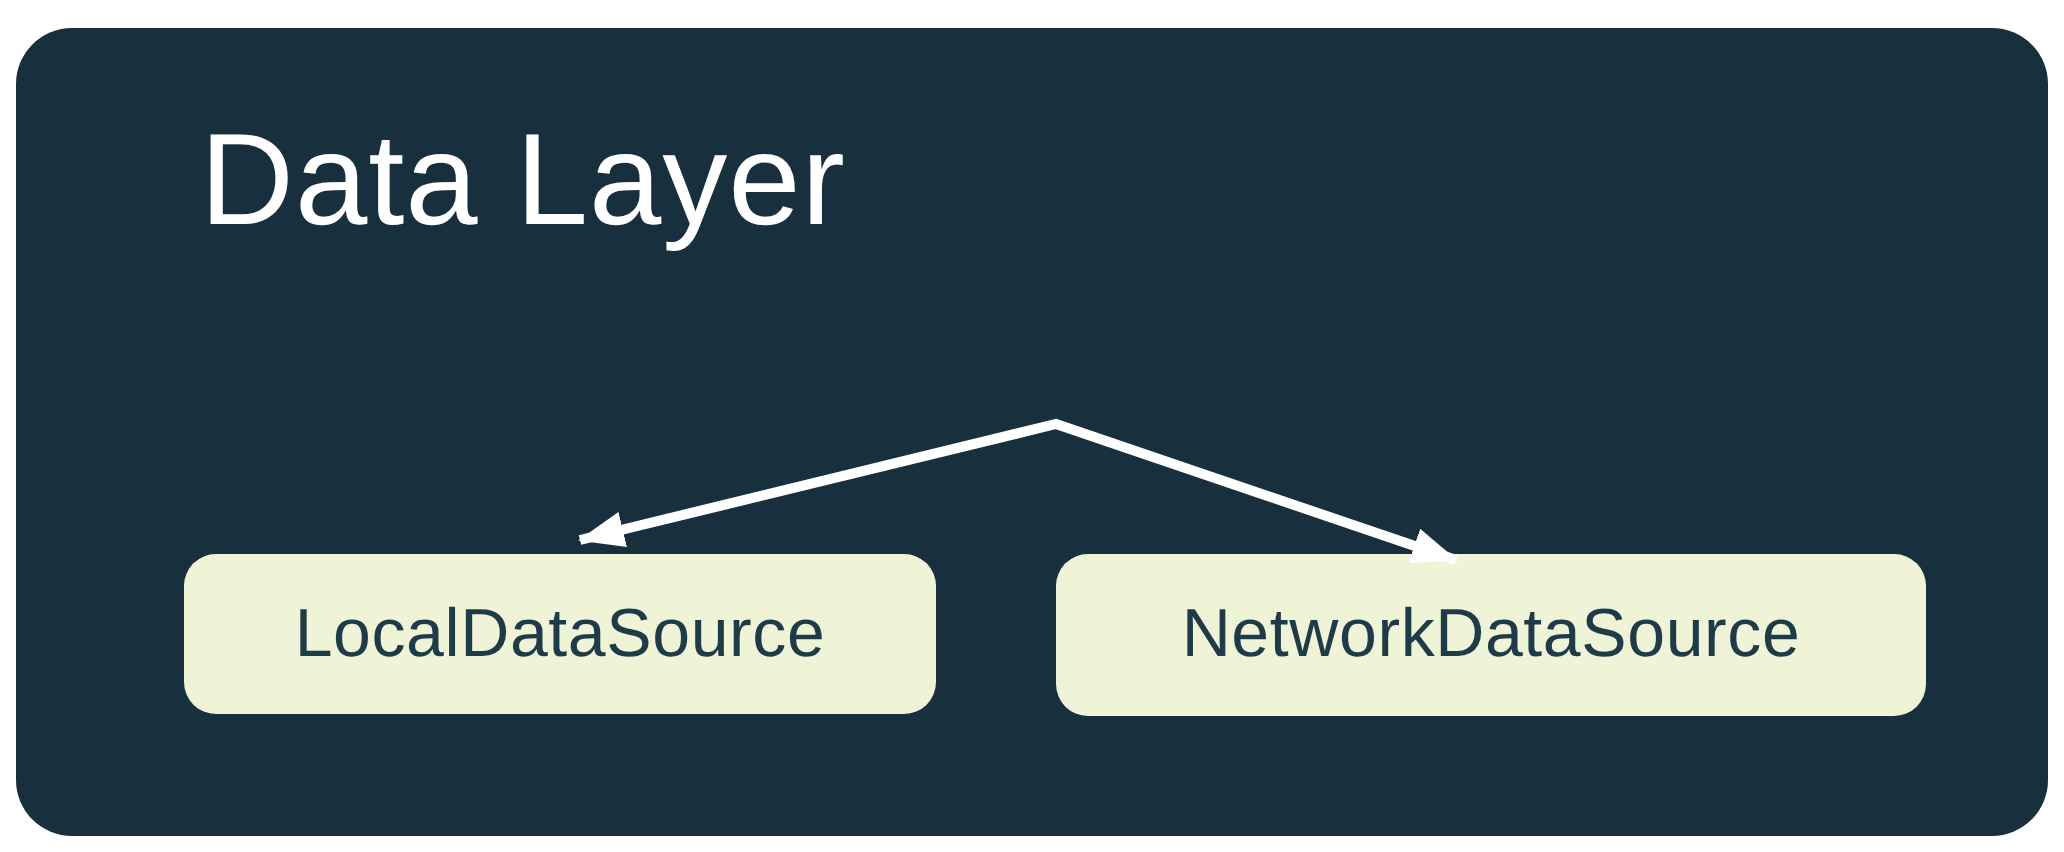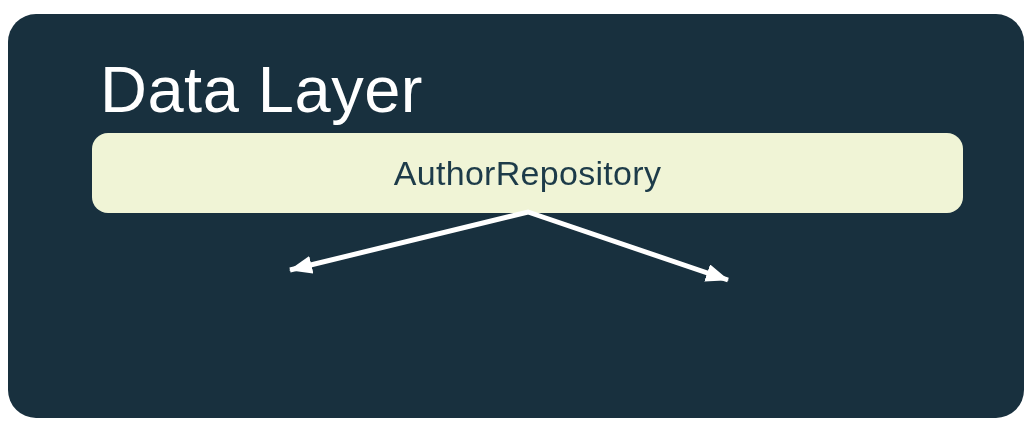--- a/index.html
+++ b/index.html
@@ -78,25 +78,28 @@
   }
 </style>
 </head>
 <body>
 
 <div class="stage">
   <div class="card">
     <div class="card-title">Data Layer</div>
   </div>
 
-  <div class="node node-repo">
-    <span>AuthorRepository</span>
+
+  <div class="node node-local">
+    <span>LocalDataSource</span>
   </div>
 
-
+  <div class="node node-network">
+    <span>NetworkDataSource</span>
+  </div>
 
   <svg class="arrows-layer" viewBox="0 0 1032 426" xmlns="http://www.w3.org/2000/svg">
     <defs>
       <marker id="ah" markerWidth="5" markerHeight="4" refX="4.4" refY="1.8" orient="auto-start-reverse" markerUnits="strokeWidth">
         <path d="M0,0 L4.6,1.8 L0,3.6 Z" fill="#ffffff"></path>
       </marker>
     </defs>
     <path d="M 290 270 L 528 212 L 728 280" fill="none" stroke="#ffffff" stroke-width="5" stroke-linejoin="miter" marker-start="url(#ah)" marker-end="url(#ah)"></path>
   </svg>
 </div>

